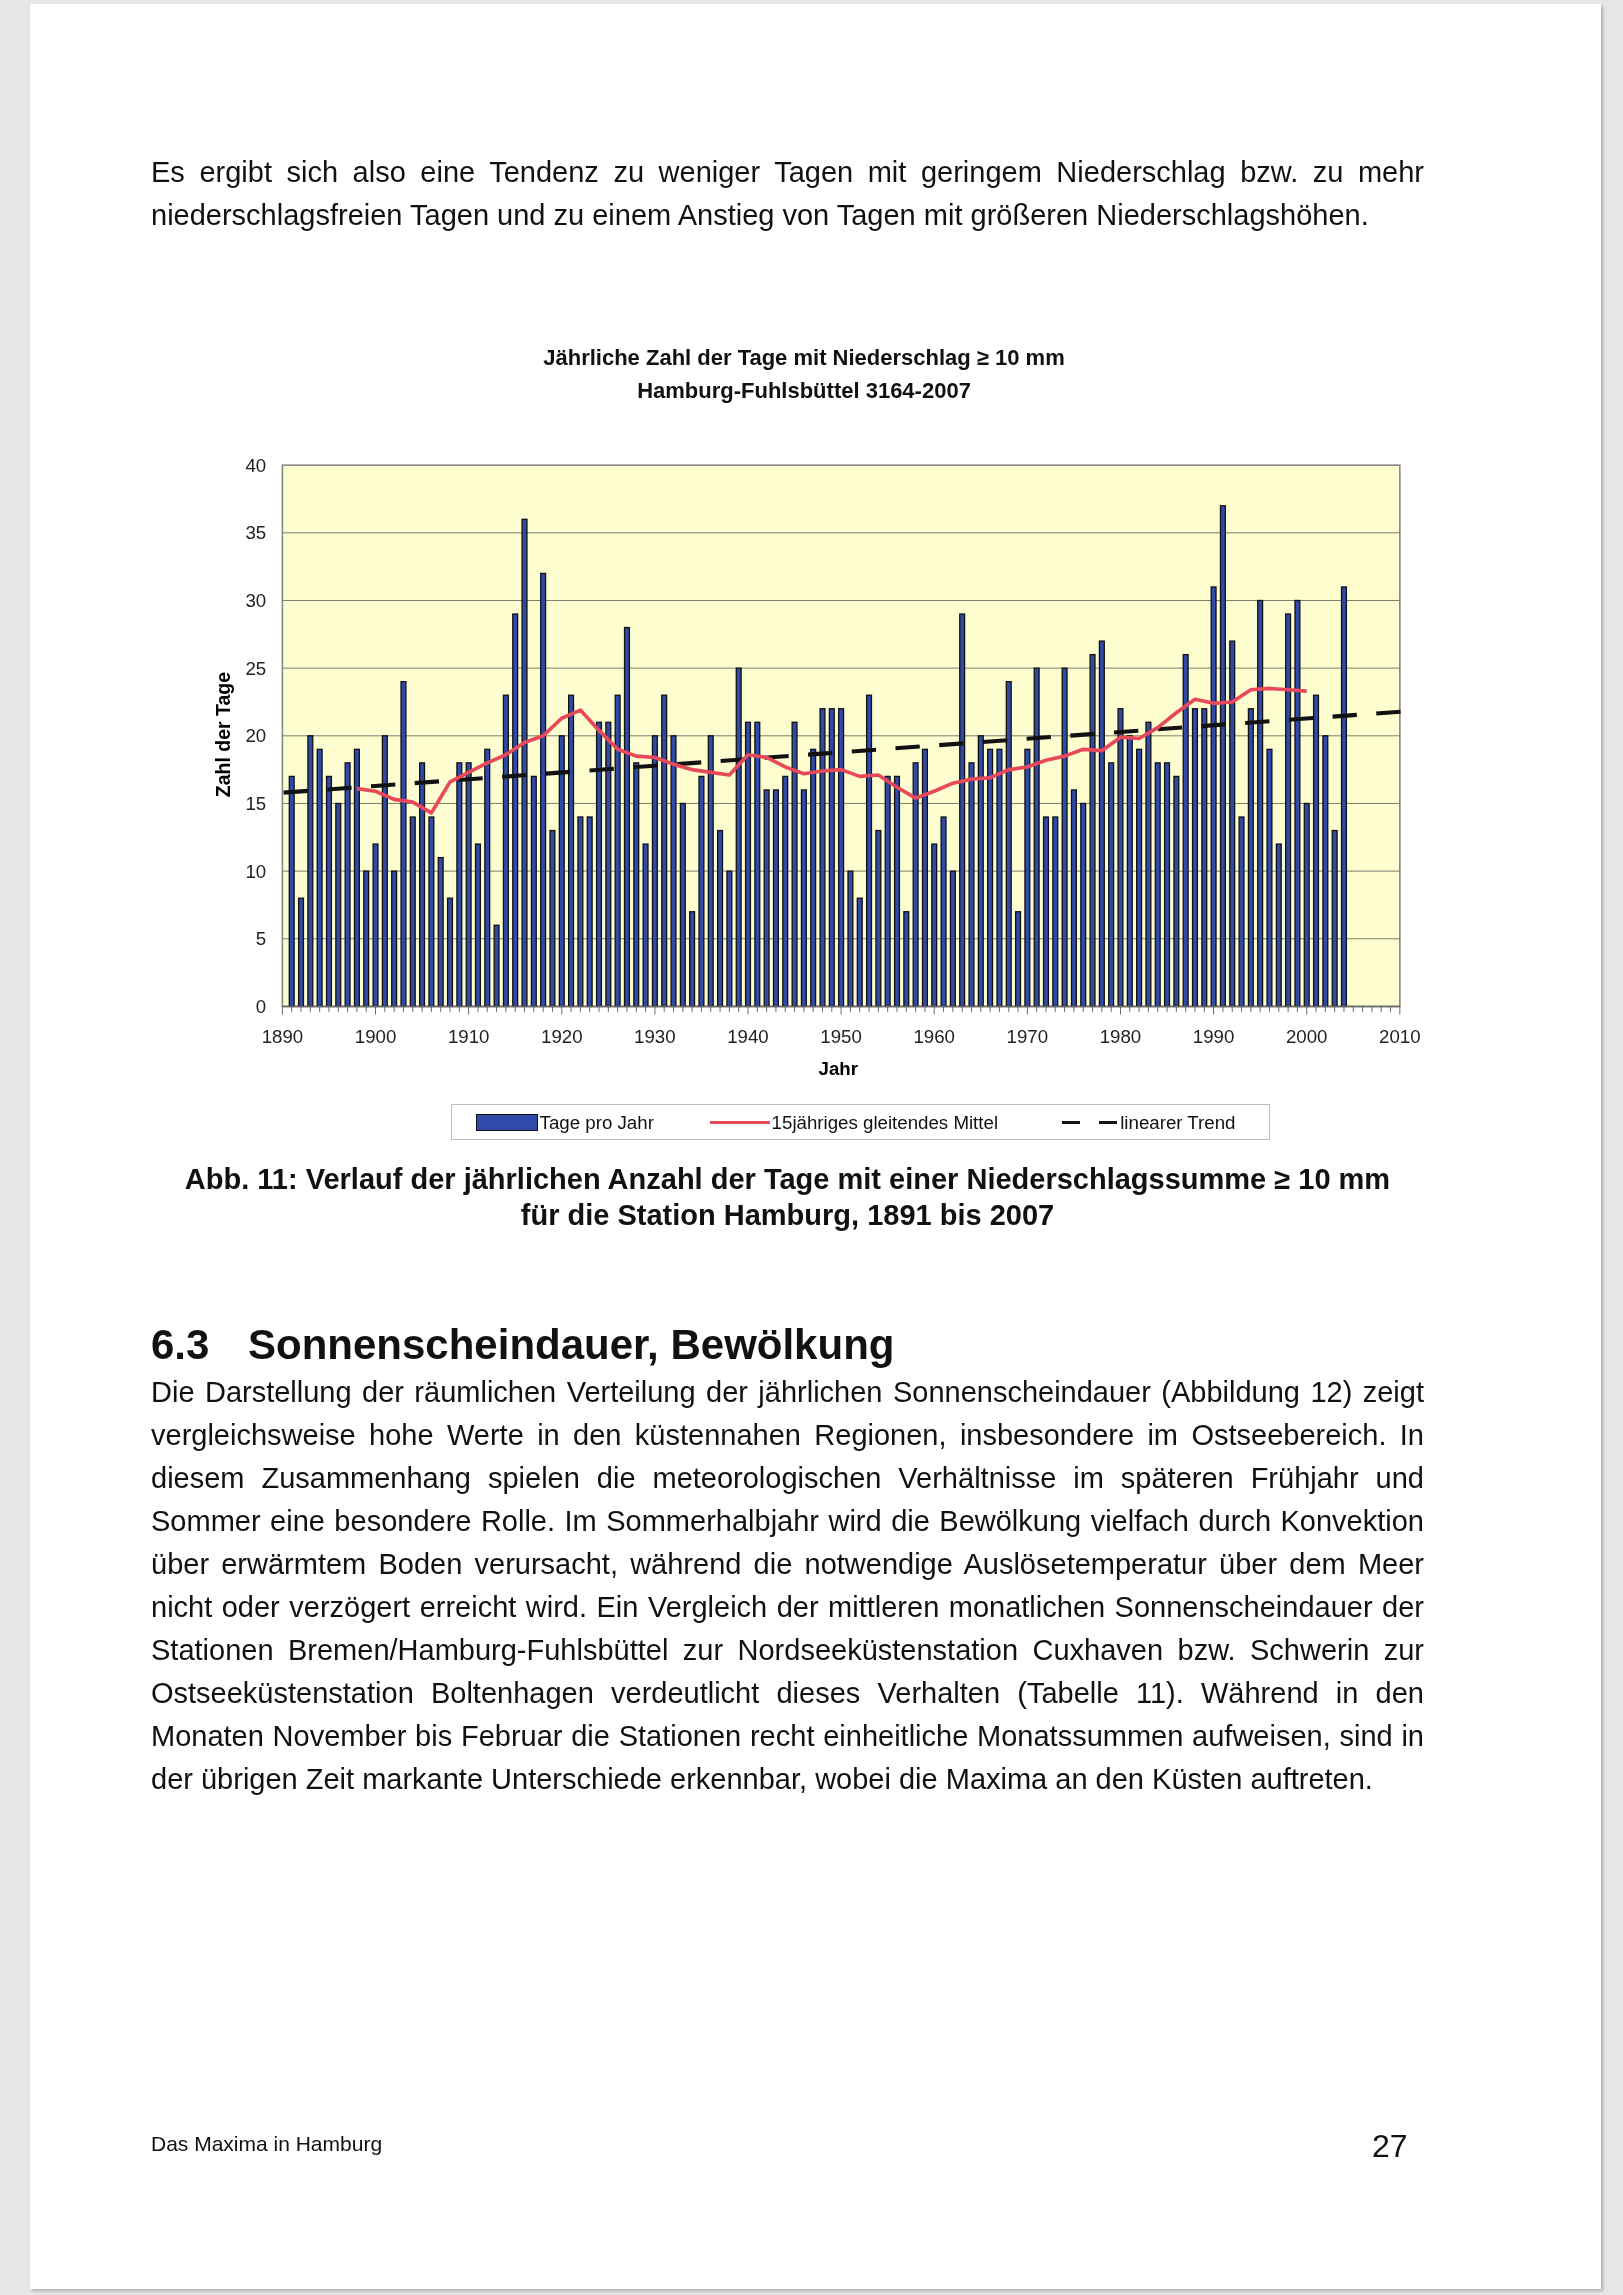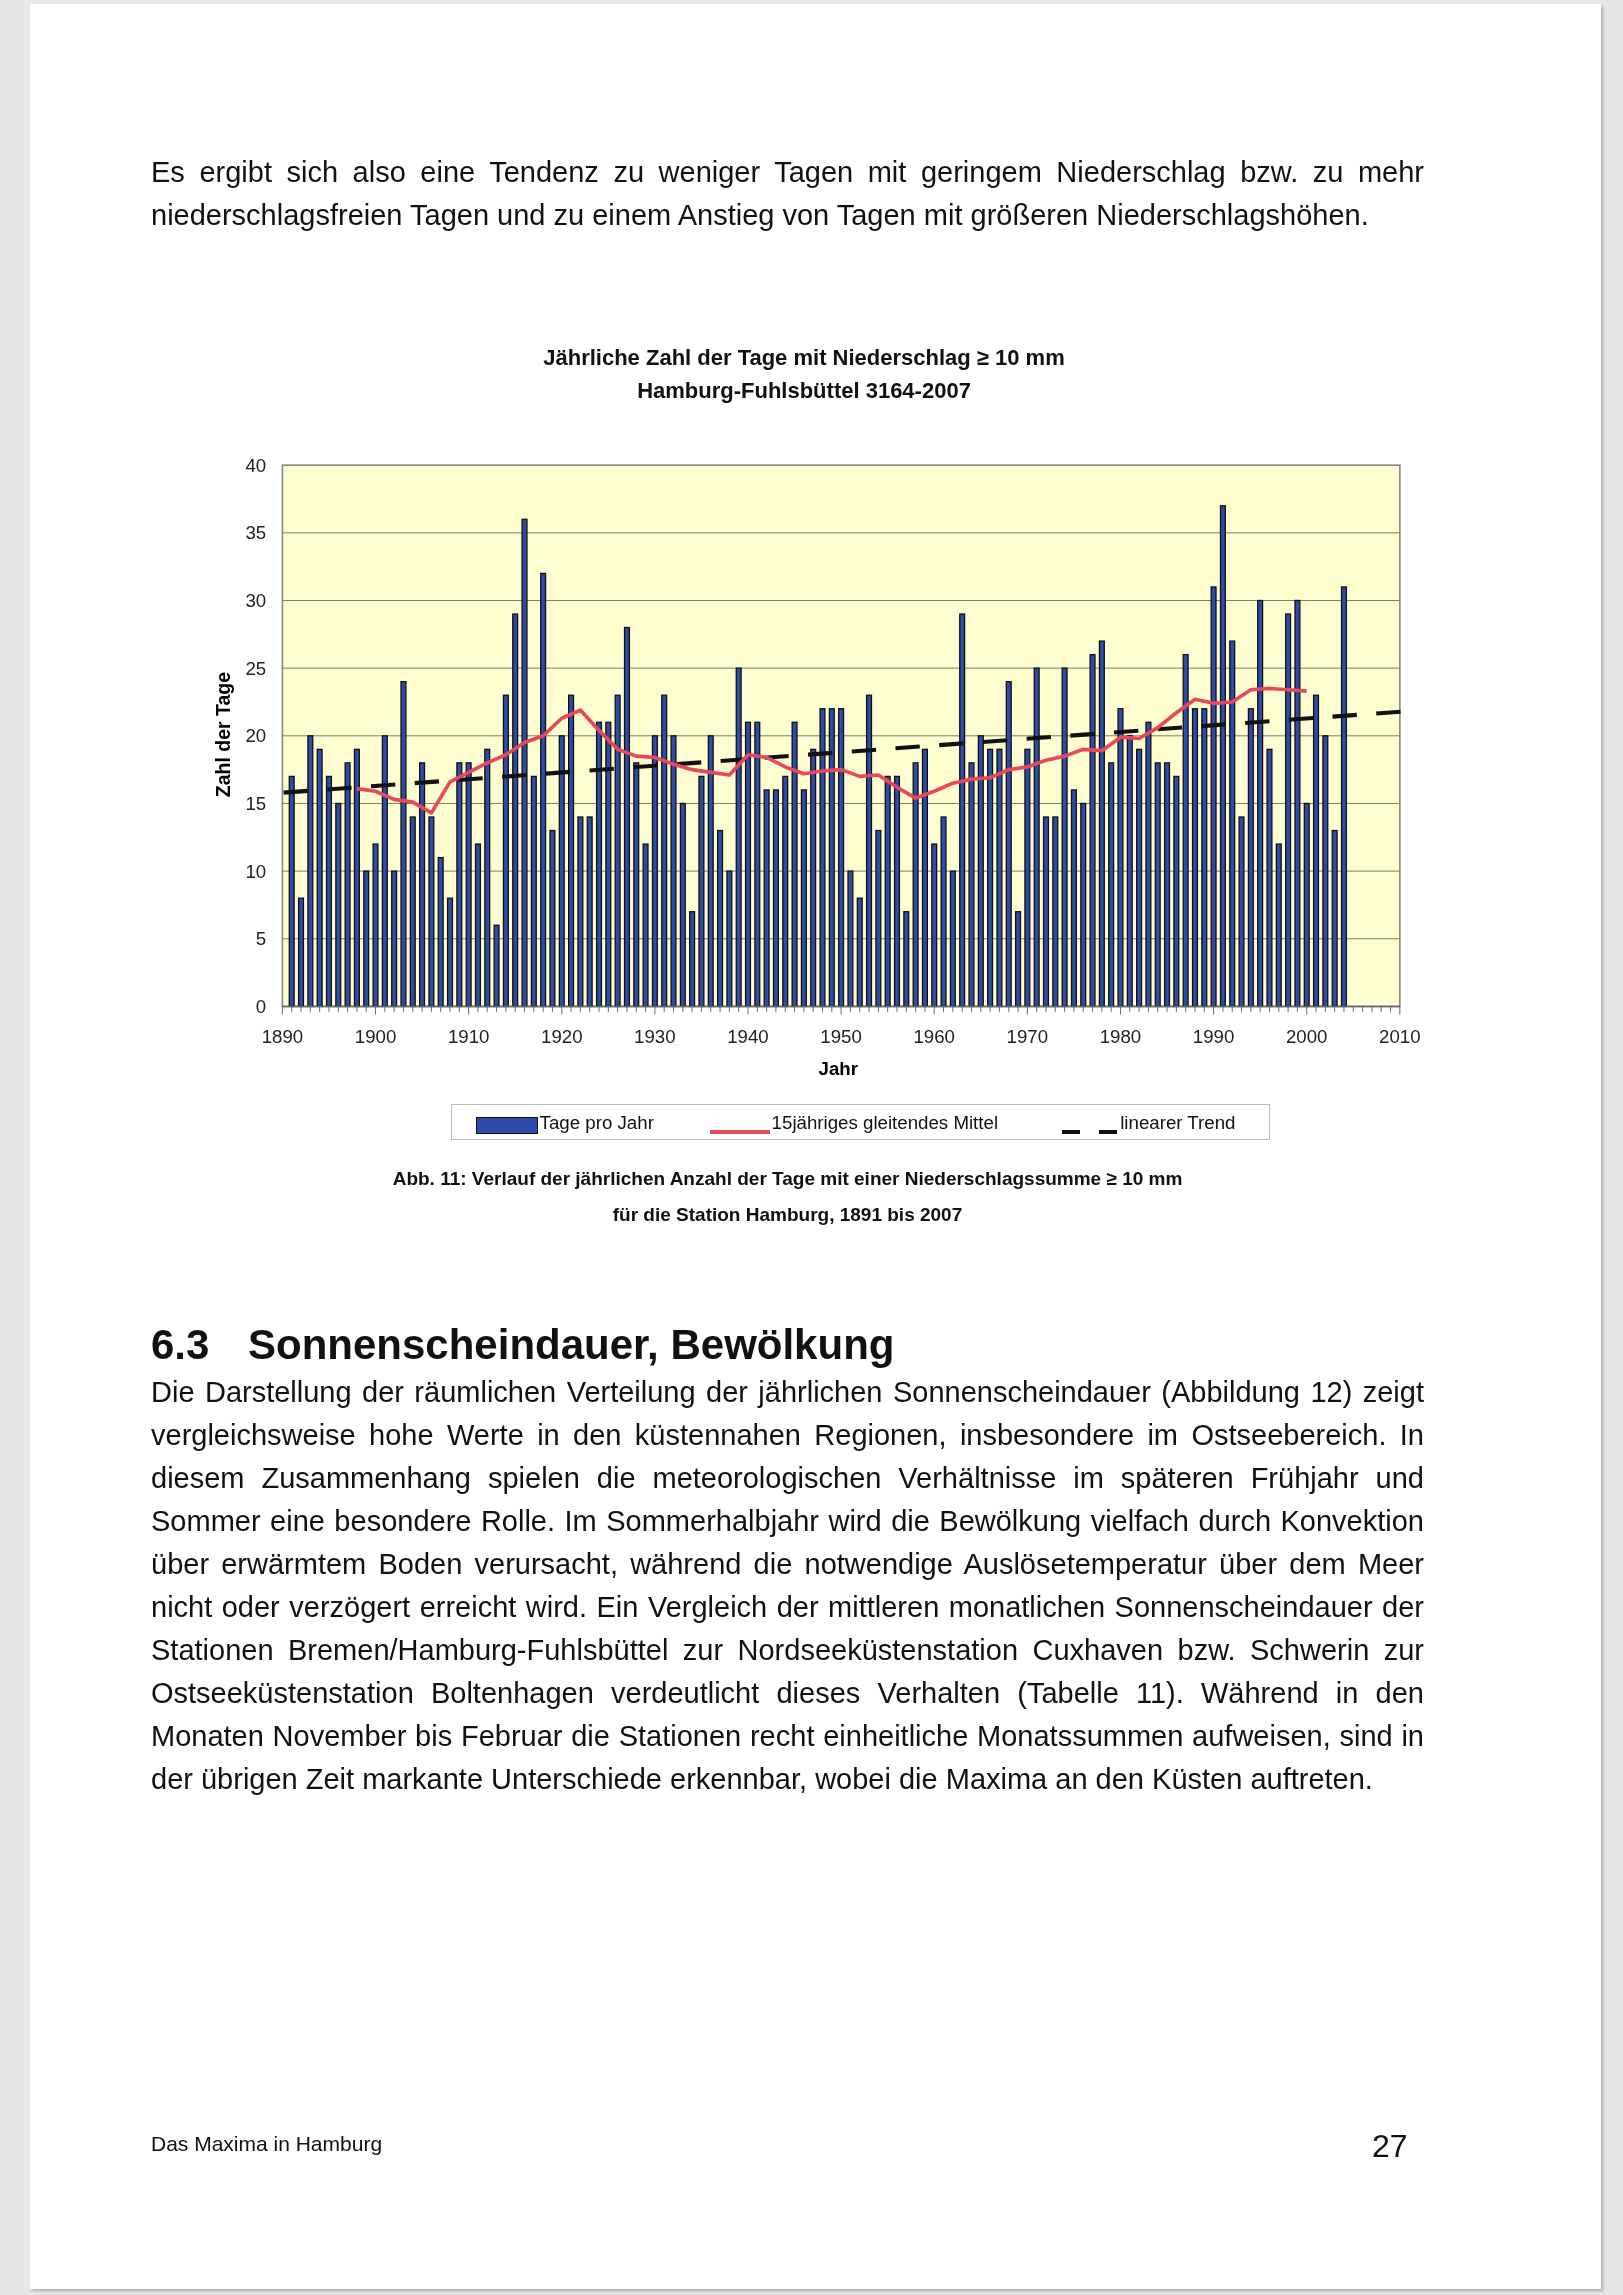--- a/index.html
+++ b/index.html
@@ -1,27 +1,27 @@
 <!DOCTYPE html>
 <html style="font-size:13px"><head>
 <meta charset="utf-8">
 <style>
   html, body { margin:0; padding:0; }
   body { width:1623px; height:2295px; background:#e6e7e8; position:relative; overflow:hidden; font-family:"Liberation Sans", sans-serif; color:#111; }
   .page { position:absolute; left:30px; top:4px; width:1571px; height:2285px; background:#ffffff; box-shadow: 1.6px 1.6px 3.2px rgba(0,0,0,0.25); }
   .para { position:absolute; left:151px; width:1273px; font-size:29px; line-height:43px; text-align:justify; text-align-last:left; }
   .chart-title { position:absolute; left:325px; width:958px; top:341px; text-align:center; font-weight:bold; font-size:22px; line-height:33px; }
-  .caption { position:absolute; left:151px; width:1273px; top:1161px; text-align:center; font-weight:bold; font-size:19px; line-height:36px; }
+  .caption { position:absolute; left:151px; width:1273px; top:1161px; text-align:center; font-weight:bold; font-size:29px; line-height:36px; }
   .heading { position:absolute; left:151px; top:1321px; font-weight:bold; font-size:42px; }
   .heading .num { display:inline-block; width:97px; }
   .footer-left { position:absolute; left:151px; top:2132px; font-size:21px; }
   .footer-right { position:absolute; left:1372px; top:2128px; font-size:32px; }
   svg text { font-family:"Liberation Sans", sans-serif; }
   .legend { position:absolute; left:451px; top:1104px; width:817px; height:34px; border:0.8px solid #bdbdbd; background:#fff; font-size:18.7px; }
-  .legend .item { position:absolute; top:6.5px; display:flex; align-items:flex-end; }
+  .legend .item { position:absolute; top:6.5px; display:flex; align-items:center; }
   .sw-bar { width:60px; height:14.6px; background:#2f4aa8; border:1.6px solid #111; margin-right:1.6px; }
   .sw-line { width:60px; height:3.2px; background:#e8495a; margin-right:1.6px; }
   .sw-dash { width:55px; height:3.2px; margin-right:3.2px; background: linear-gradient(to right, #111 0 18px, transparent 18px 37px, #111 37px 55px); }
 </style>
 </head>
 <body>
 
 <div class="page"></div>
 
 <div class="para" style="top:151px;">Es ergibt sich also eine Tendenz zu weniger Tagen mit geringem Niederschlag bzw. zu mehr niederschlagsfreien Tagen und zu einem Anstieg von Tagen mit größeren Niederschlagshöhen.</div>

